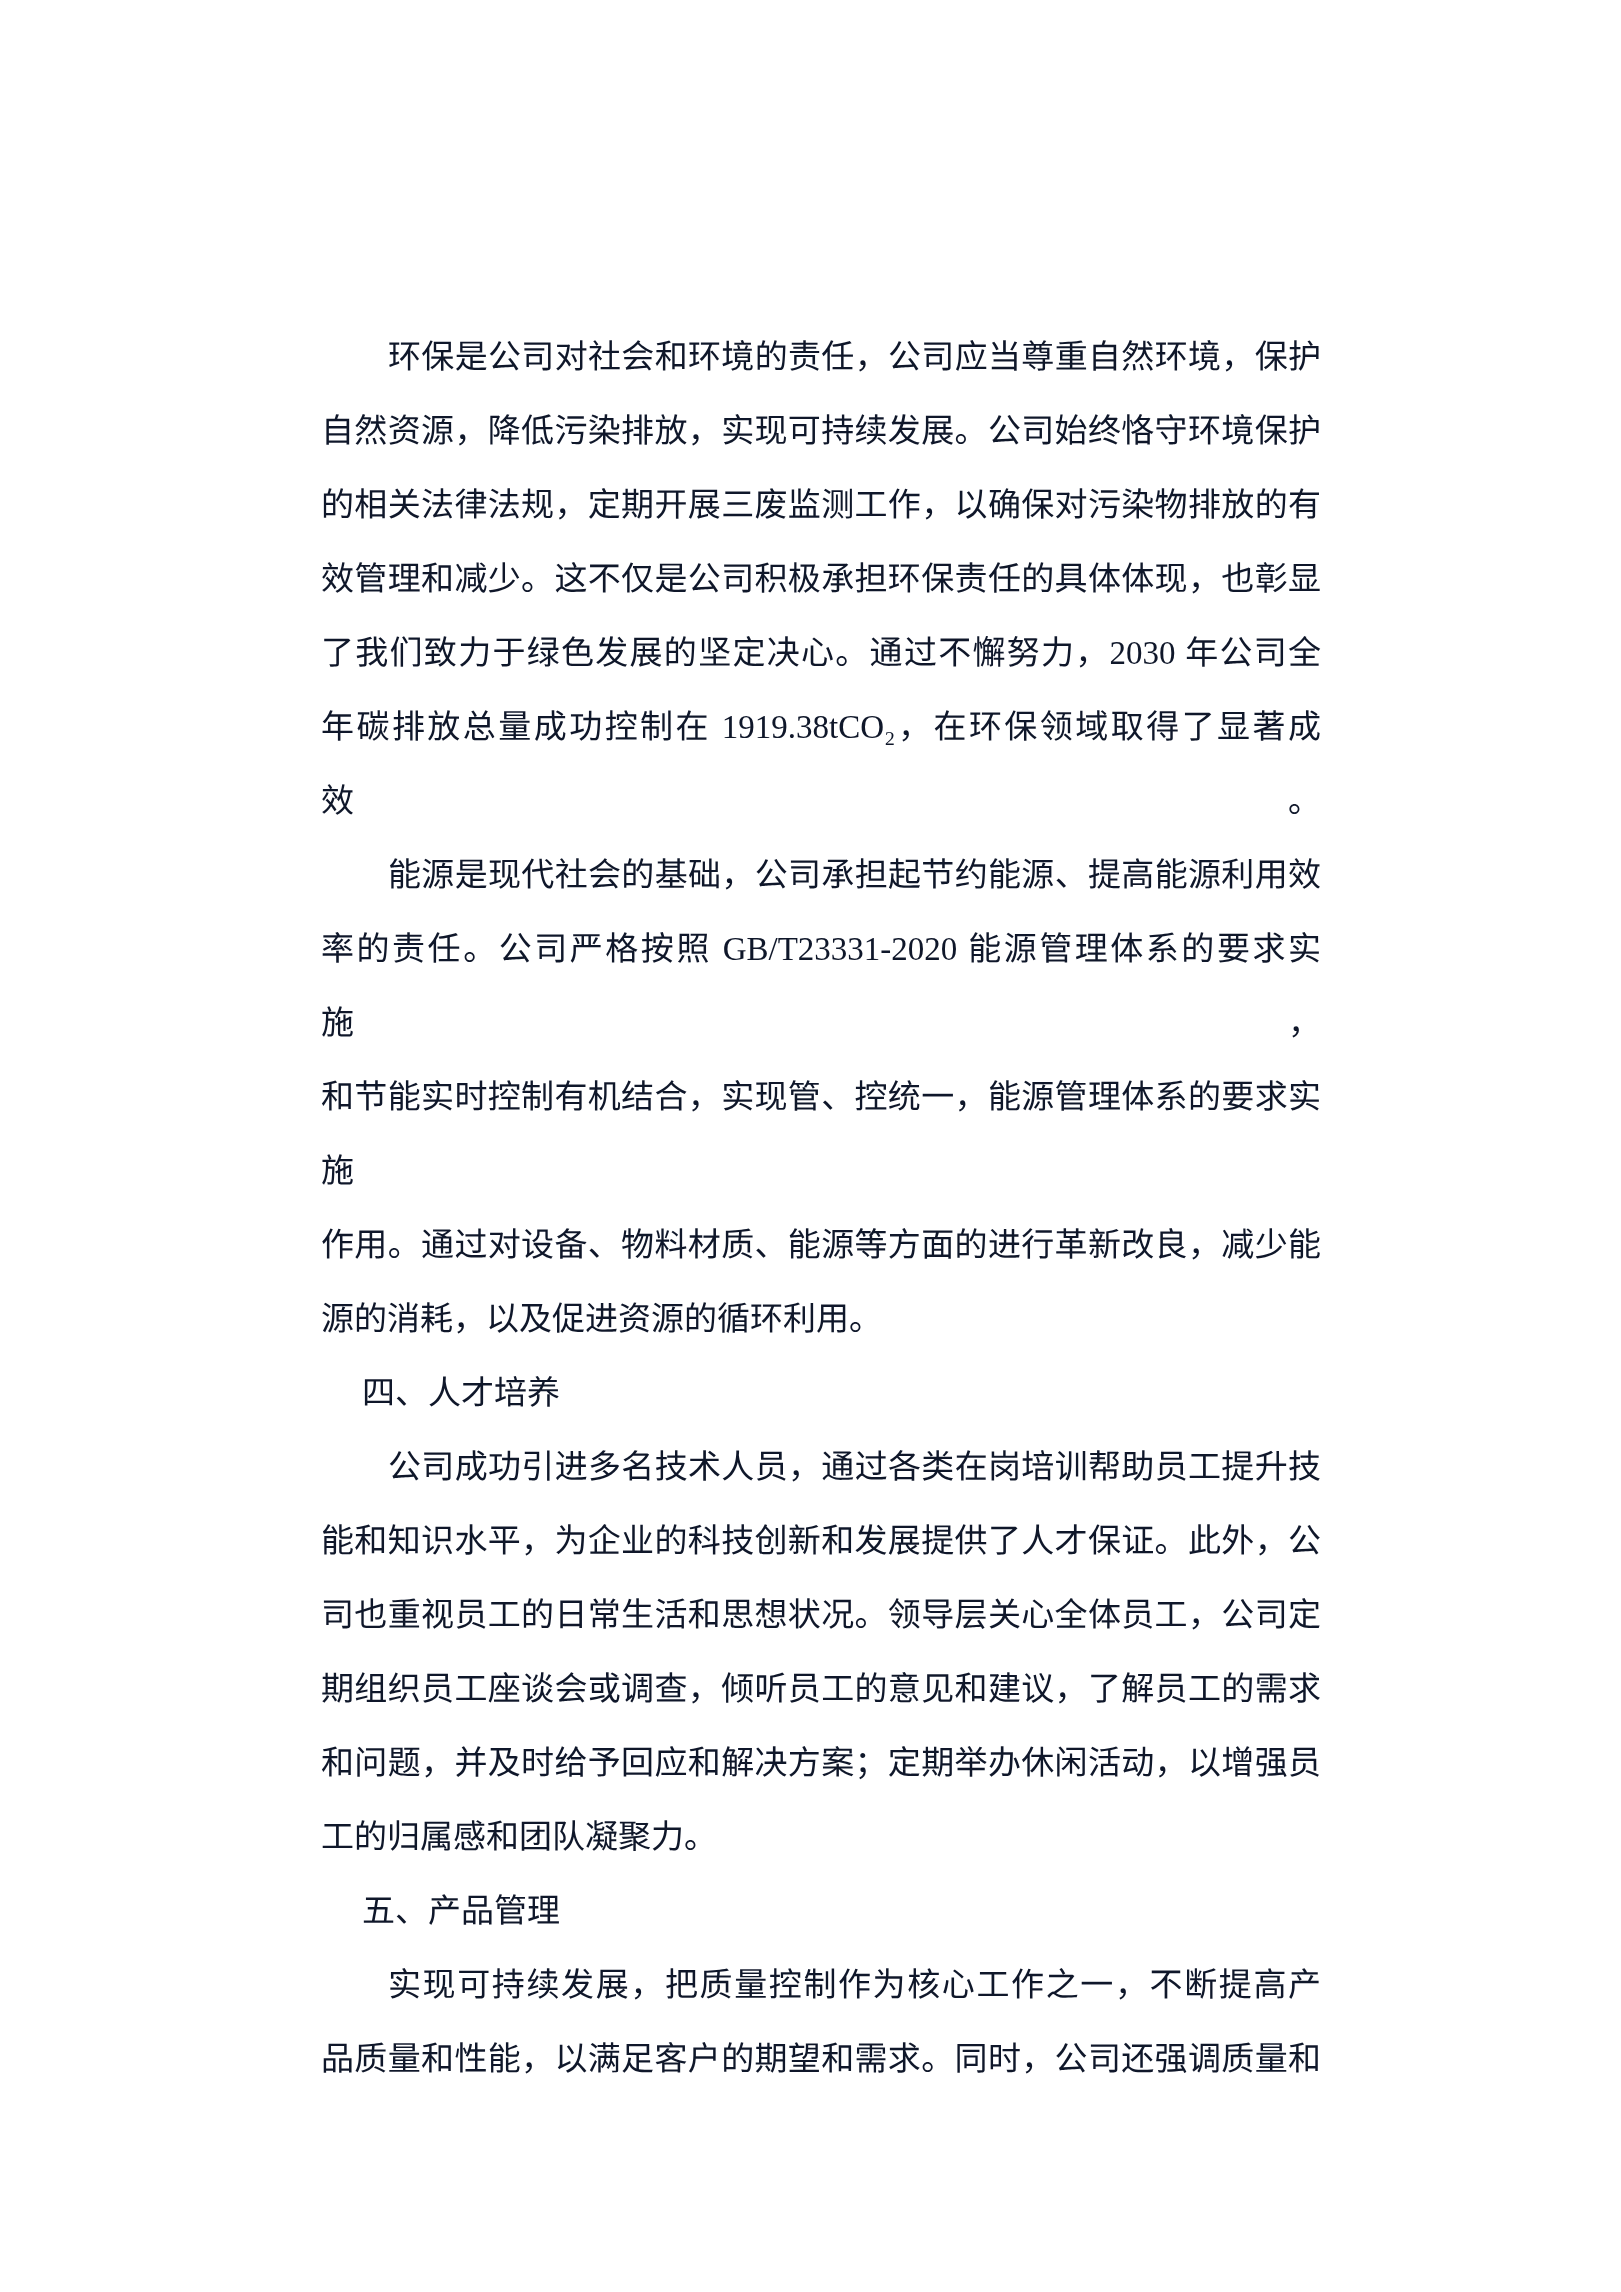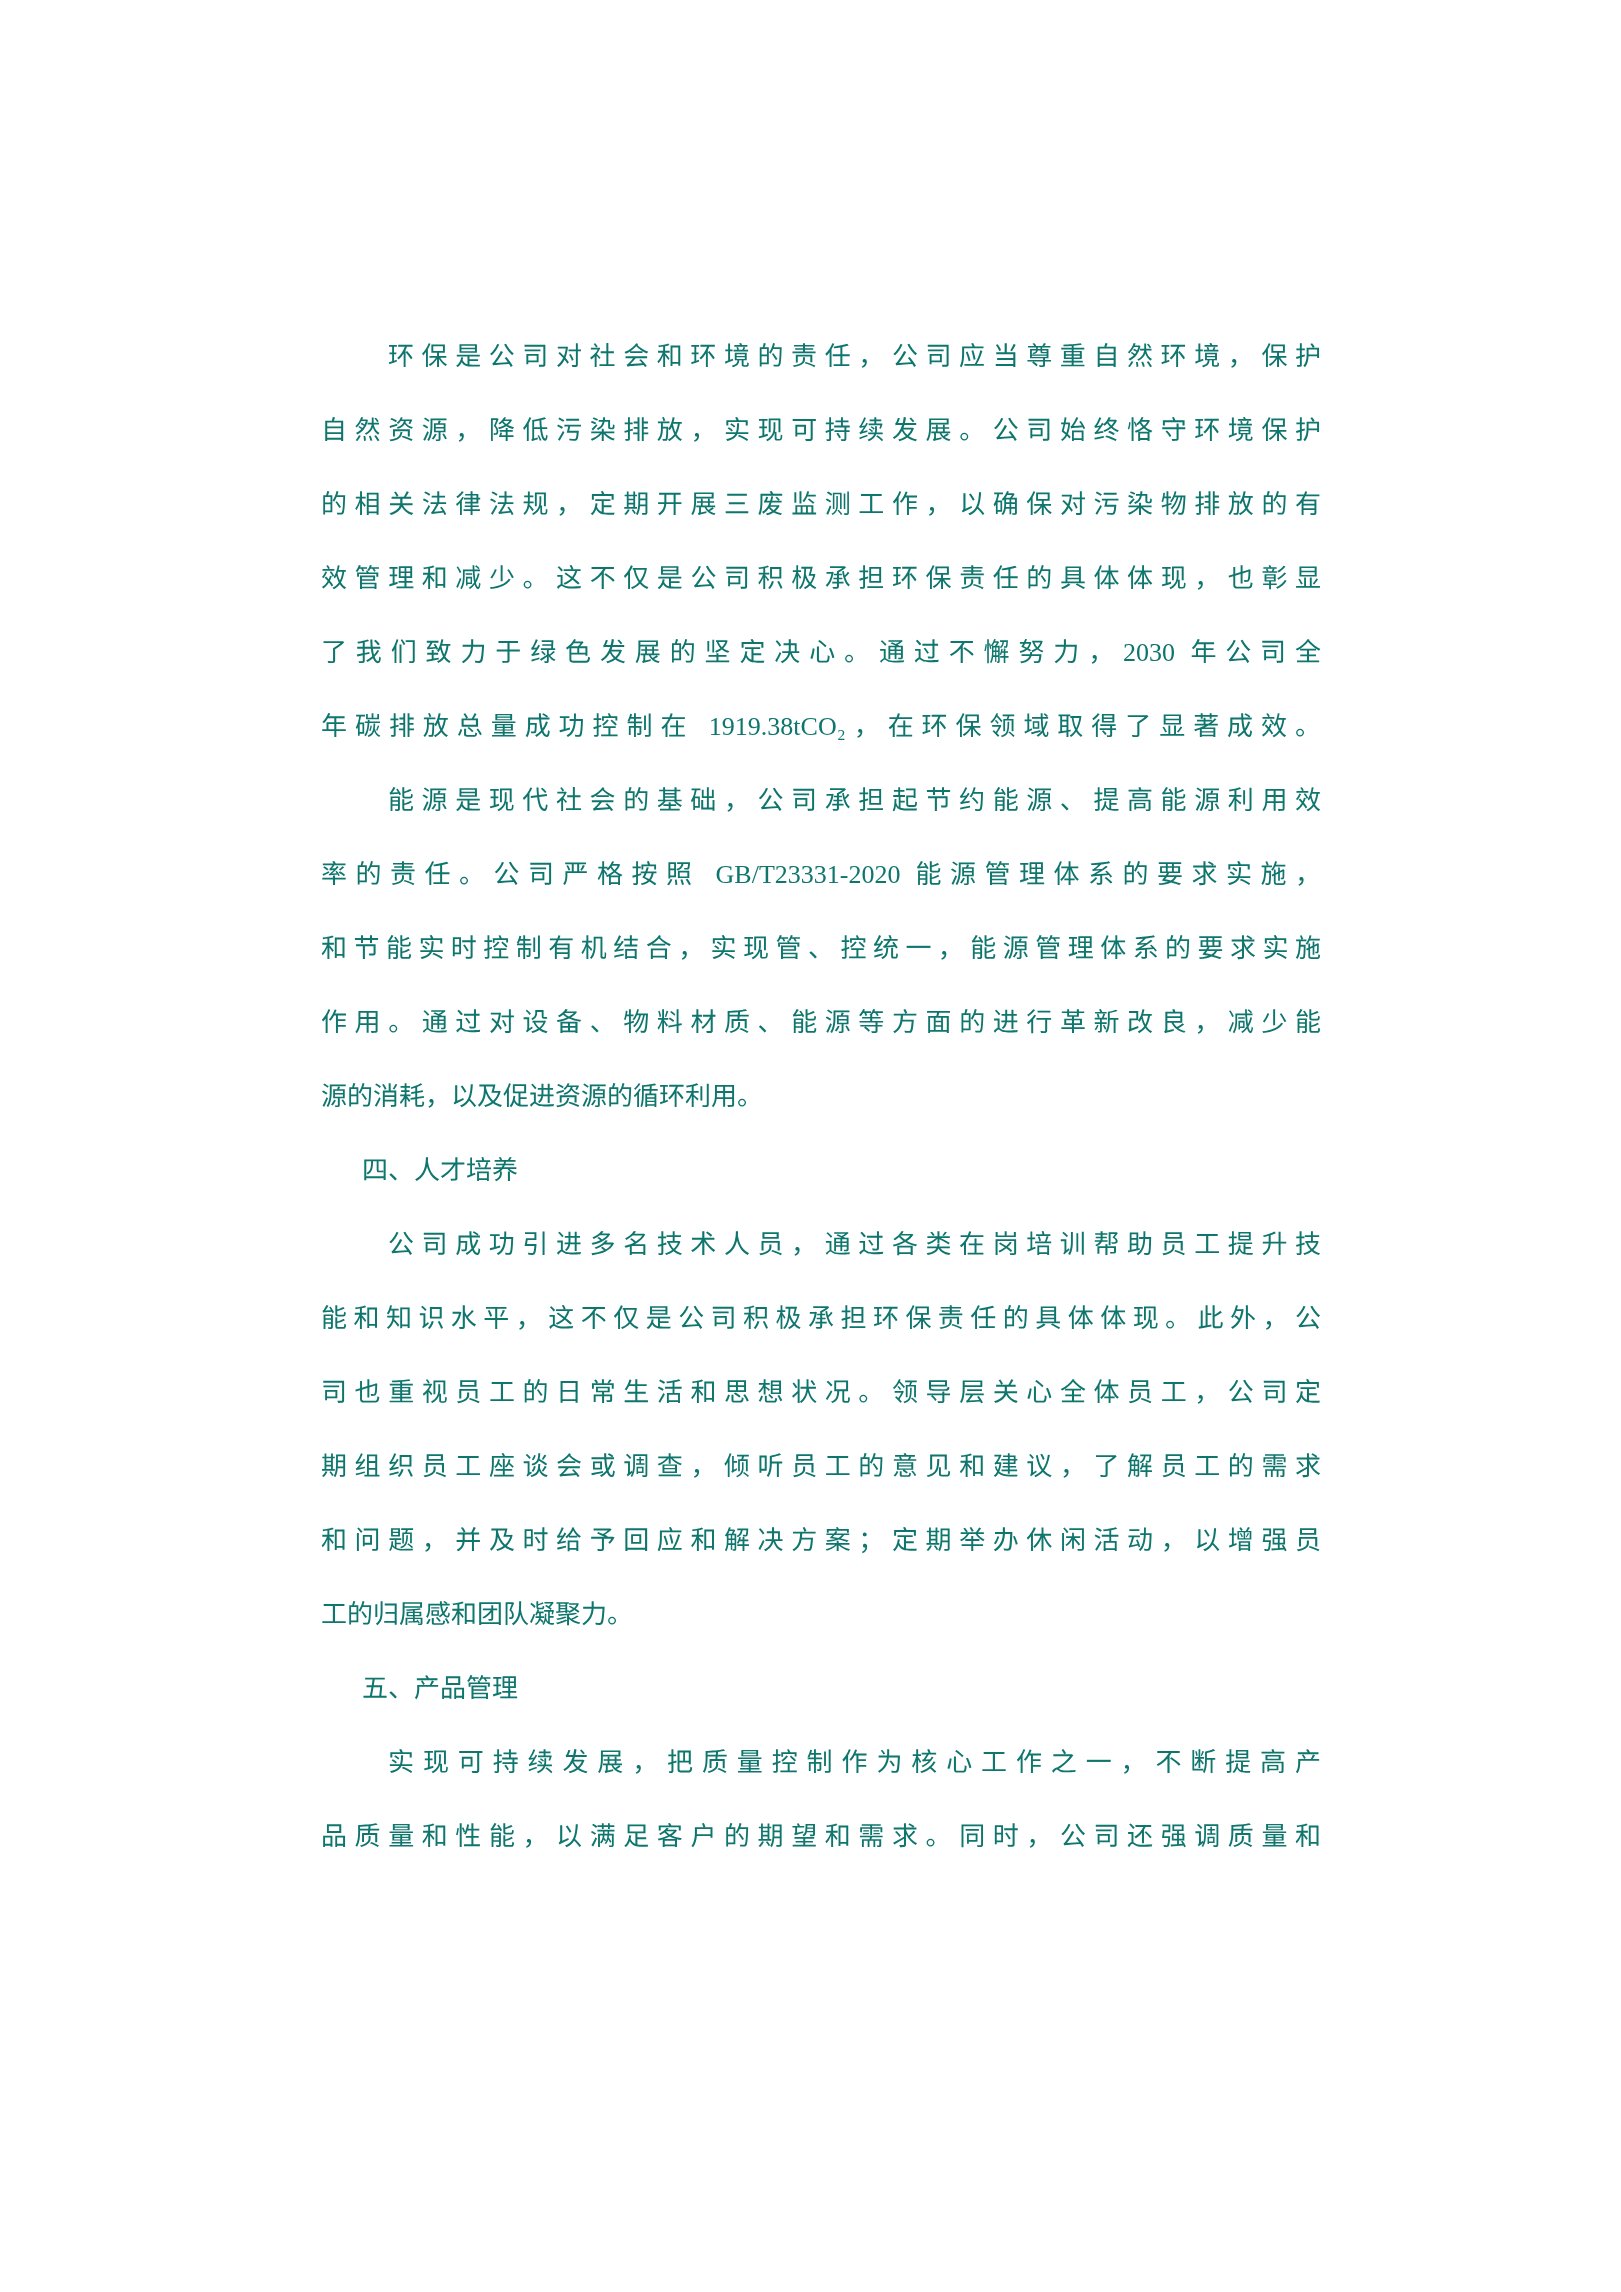--- a/index.html
+++ b/index.html
@@ -14,23 +14,23 @@
     margin: 0 auto;
     background: #ffffff;
     overflow: hidden;
     font-family: "Liberation Serif", "DejaVu Serif", serif;
   }
   .content {
     position: absolute;
     left: 321px;
     top: 320px;
     width: 1000px;
-    font-size: 26px;
+    font-size: 33px;
     line-height: 74px;
-    color: #0f766e;
+    color: #0f172a;
     letter-spacing: 0;
   }
   .block { margin: 0; padding: 0; }
   .line {
     text-align: justify;
     text-align-last: left;
     white-space: normal;
     word-break: break-all;
   }
   .line.just {
@@ -63,21 +63,21 @@
         <div class="line just">率的责任。公司严格按照 GB/T23331-2020 能源管理体系的要求实施，</div>
         <div class="line just">和节能实时控制有机结合，实现管、控统一，能源管理体系的要求实施</div>
         <div class="line just">作用。通过对设备、物料材质、能源等方面的进行革新改良，减少能</div>
         <div class="line">源的消耗，以及促进资源的循环利用。</div>
       </div>
       <div class="block heading">
         <div class="line">四、人才培养</div>
       </div>
       <div class="block paragraph">
         <div class="line just indent">公司成功引进多名技术人员，通过各类在岗培训帮助员工提升技</div>
-        <div class="line just">能和知识水平，这不仅是公司积极承担环保责任的具体体现。此外，公</div>
+        <div class="line just">能和知识水平，为企业的科技创新和发展提供了人才保证。此外，公</div>
         <div class="line just">司也重视员工的日常生活和思想状况。领导层关心全体员工，公司定</div>
         <div class="line just">期组织员工座谈会或调查，倾听员工的意见和建议，了解员工的需求</div>
         <div class="line just">和问题，并及时给予回应和解决方案；定期举办休闲活动，以增强员</div>
         <div class="line">工的归属感和团队凝聚力。</div>
       </div>
       <div class="block heading">
         <div class="line">五、产品管理</div>
       </div>
       <div class="block paragraph">
         <div class="line just indent">实现可持续发展，把质量控制作为核心工作之一，不断提高产</div>

